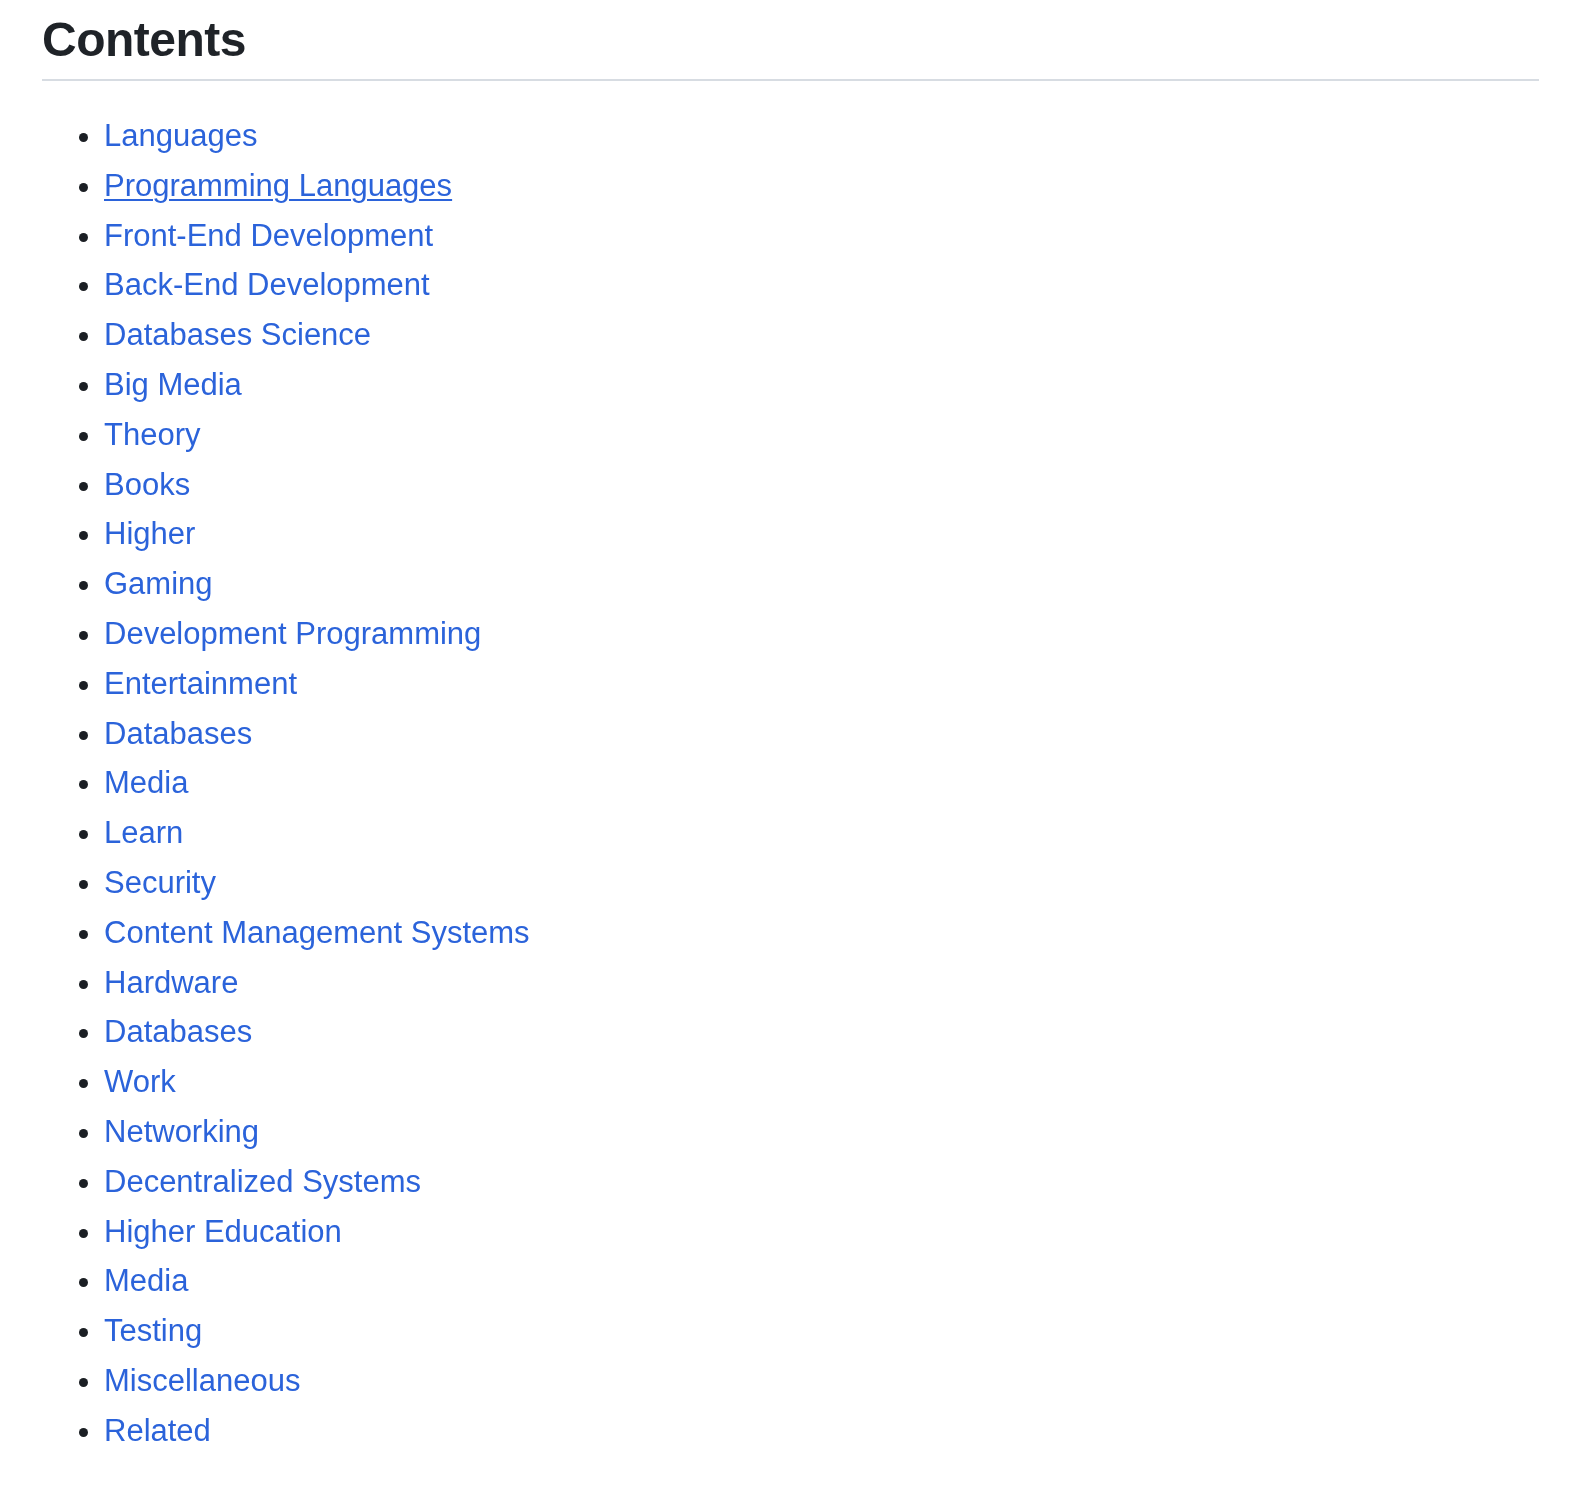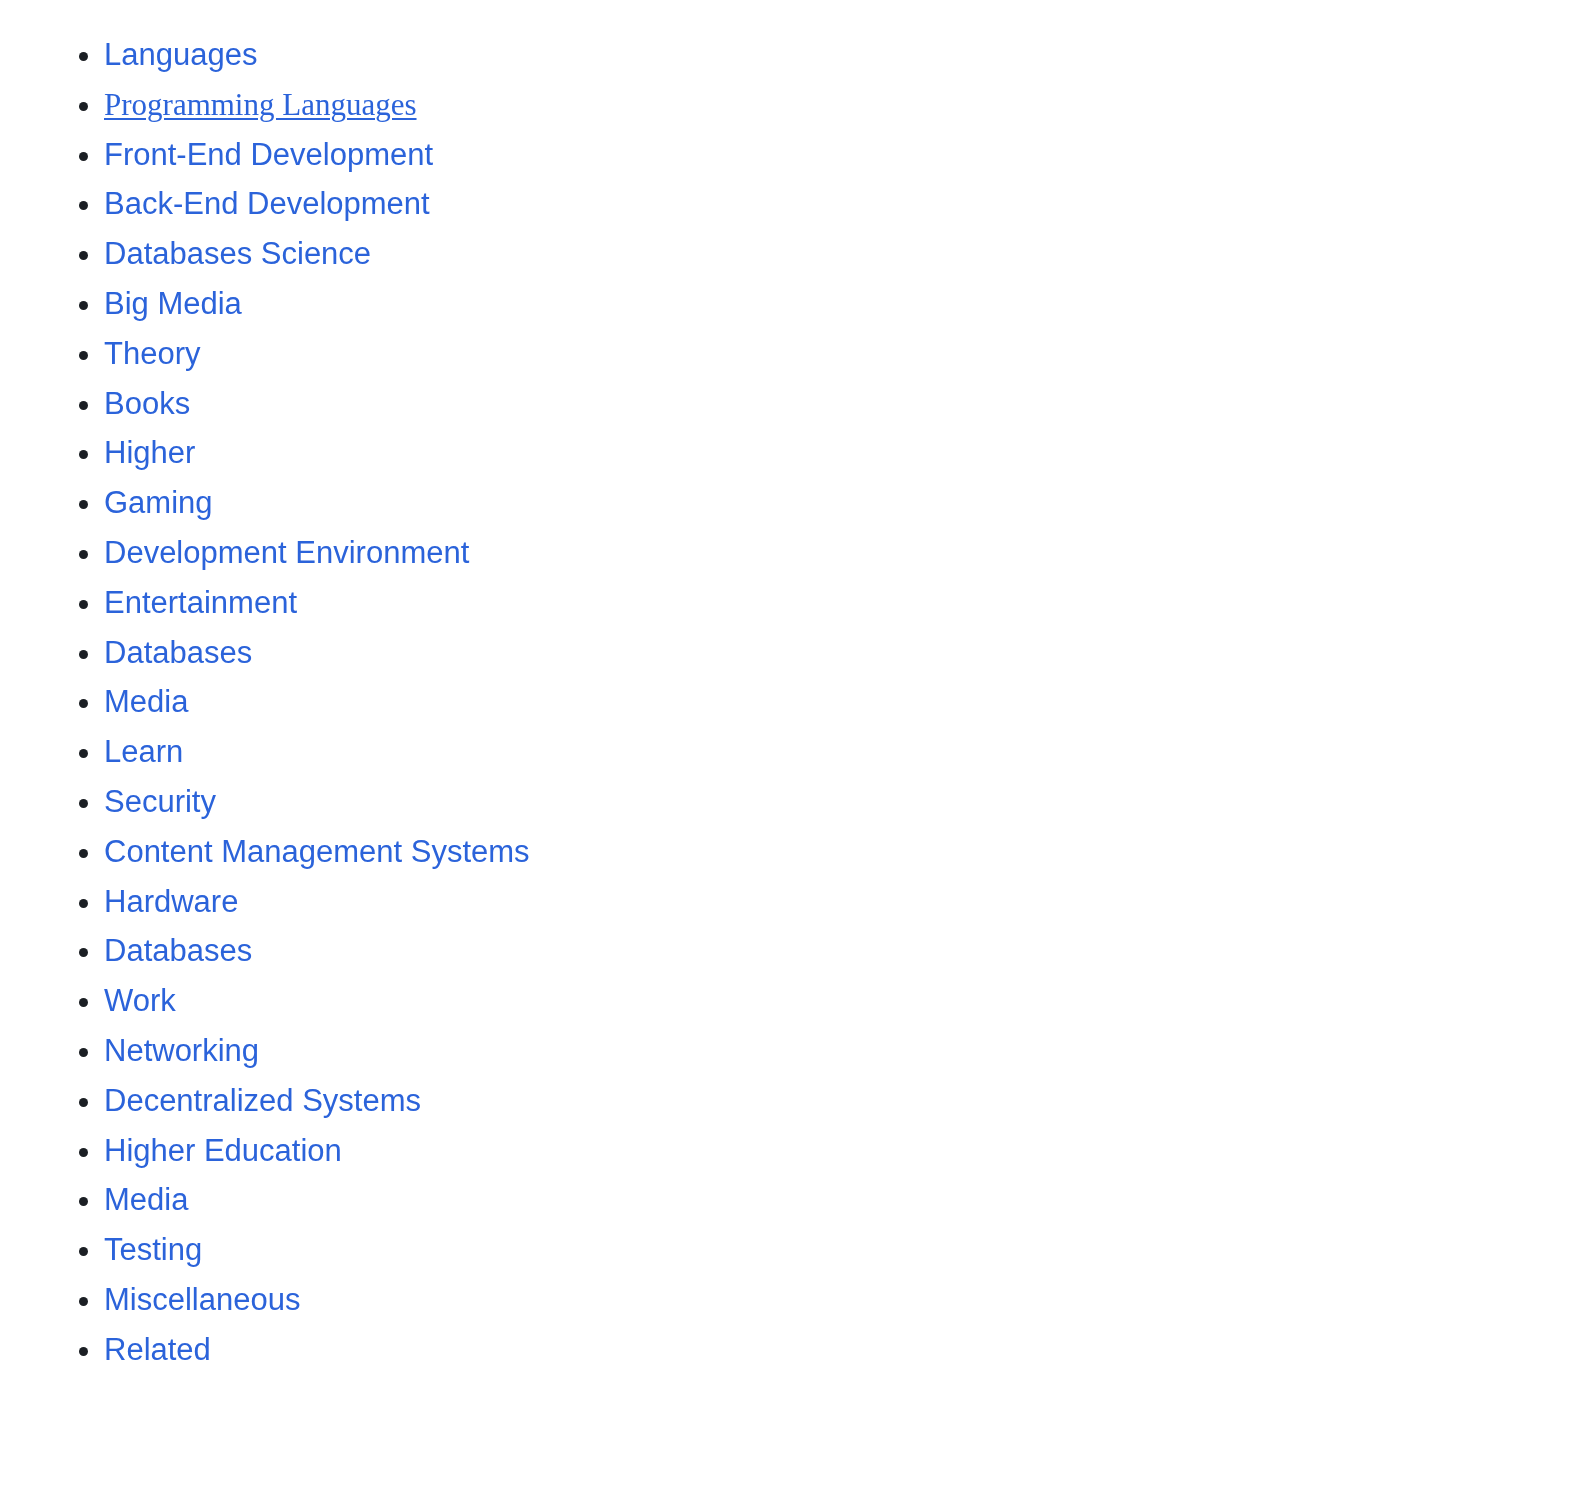--- a/index.html
+++ b/index.html
@@ -46,39 +46,39 @@
   }
   ul.toc-list a{
     color:var(--link);
     text-decoration:none;
     cursor:pointer;
   }
   ul.toc-list a.hovered{
     text-decoration:underline;
     text-decoration-thickness:2px;
     text-underline-offset:3px;
-    font-family:Liberation Serif, serif;
   }
 </style>
 </head>
 <body>
 
 <main class="markdown-body">
+  <h2 class="contents-heading">Contents</h2>
   <ul class="toc-list" id="toc-list">
       <li><a href="#">Languages</a></li>
       <li><a href="#" class="hovered">Programming Languages</a></li>
       <li><a href="#">Front-End Development</a></li>
       <li><a href="#">Back-End Development</a></li>
       <li><a href="#">Databases Science</a></li>
       <li><a href="#">Big Media</a></li>
       <li><a href="#">Theory</a></li>
       <li><a href="#">Books</a></li>
       <li><a href="#">Higher</a></li>
       <li><a href="#">Gaming</a></li>
-      <li><a href="#">Development Environment</a></li>
+      <li><a href="#">Development Programming</a></li>
       <li><a href="#">Entertainment</a></li>
       <li><a href="#">Databases</a></li>
       <li><a href="#">Media</a></li>
       <li><a href="#">Learn</a></li>
       <li><a href="#">Security</a></li>
       <li><a href="#">Content Management Systems</a></li>
       <li><a href="#">Hardware</a></li>
       <li><a href="#">Databases</a></li>
       <li><a href="#">Work</a></li>
       <li><a href="#">Networking</a></li>

